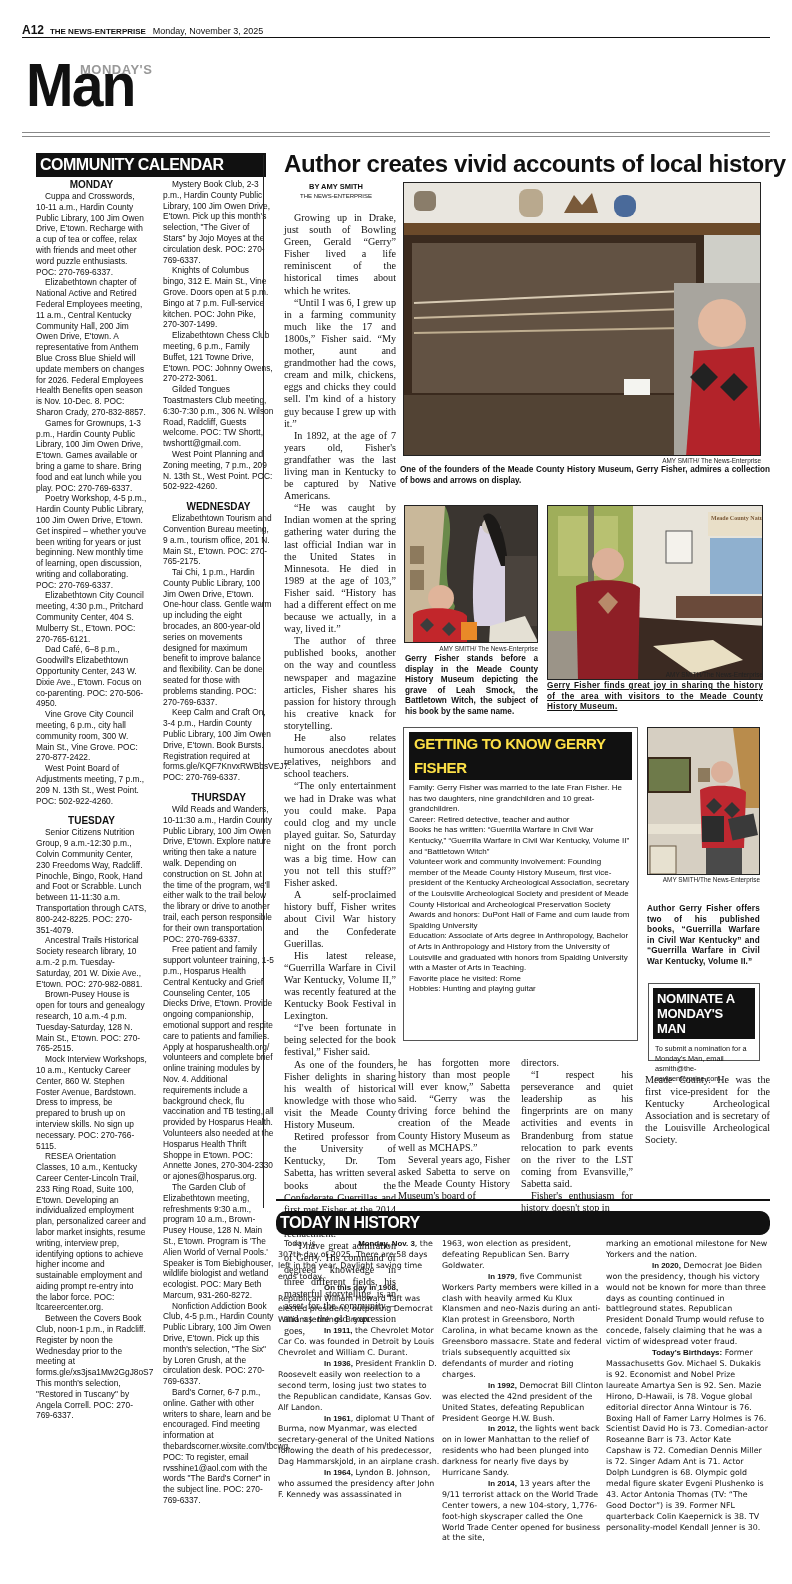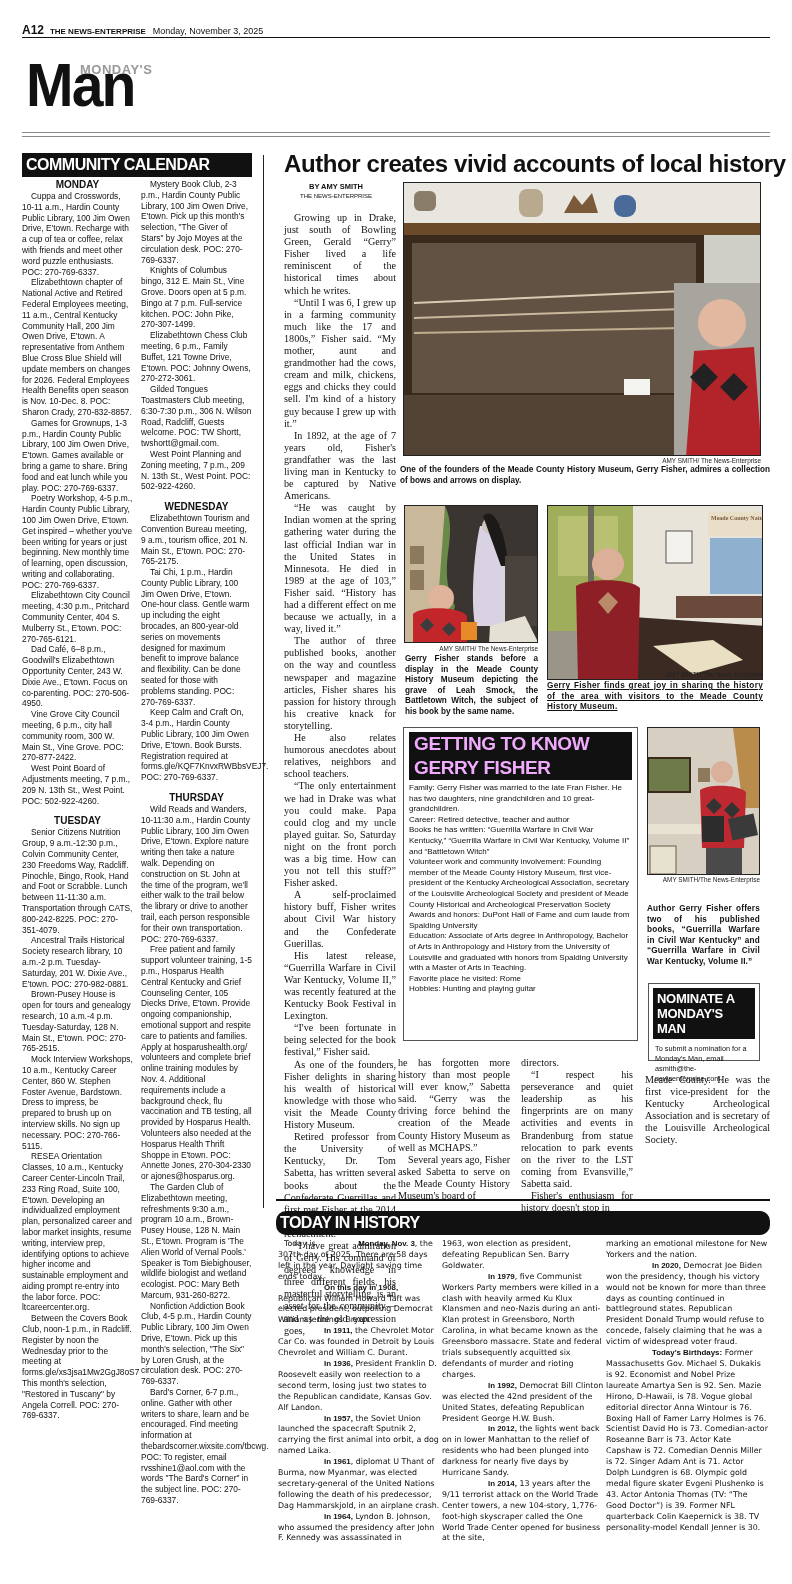--- a/index.html
+++ b/index.html
@@ -10,23 +10,23 @@
   .folio .pg { font-family: "Liberation Sans", sans-serif; font-weight: bold; font-size: 12px; }
   .folio .paper { font-family: "Liberation Sans", sans-serif; font-weight: bold; font-size: 8px; margin-left: 3px; }
   .folio .date { font-family: "Liberation Sans", sans-serif; font-size: 9px; margin-left: 4px; text-align: center; }
 
   .masthead { position: absolute; left: 26px; top: 58px; width: 140px; height: 60px; }
   .masthead .big { position: absolute; left: 0; top: -8px; font-family: "Liberation Sans", sans-serif; font-weight: bold; font-size: 62px; letter-spacing: -2px; line-height: 70px; transform: scaleX(0.92); transform-origin: left; }
   .masthead .small { position: absolute; left: 54px; top: 4px; font-family: "Liberation Sans", sans-serif; font-weight: bold; font-size: 13px; color: #999; letter-spacing: 0.5px; }
   .rule-double { position: absolute; left: 22px; top: 132px; width: 748px; height: 5px; border-top: 1px solid #888; border-bottom: 1px solid #888; }
 
   
-  .cal { position: absolute; left: 22px; top: 153px; width: 230px; height: 1430px; }
+  .cal { position: absolute; left: 36px; top: 153px; width: 230px; height: 1430px; }
   .cal-head { height: 24px; background: #111; color: #fff; font-family: "Liberation Sans", sans-serif; font-weight: bold; font-size: 16px; line-height: 24px; padding-left: 4px; letter-spacing: -0.5px; transform-origin: left; }
-  .cal-cols { display: flex; gap: 8px; margin-top: 2px; }
+  .cal-cols { display: flex; gap: 16px; margin-top: 2px; }
   .cal-col { width: 111px; font-family: "Liberation Sans", sans-serif; font-size: 8.35px; line-height: 10.8px; }
   .cal-day { text-align: center; font-weight: bold; font-size: 10px; line-height: 12px; margin: 0 0 0 0; }
   .cal-day.gap { margin-top: 9px; }
   .cal-item { text-indent: 9px; }
   .vrule { position: absolute; left: 263px; top: 155px; width: 1px; height: 1053px; background: #222; }
 
   
   .headline { position: absolute; left: 284px; top: 148px; width: 486px; font-family: Liberation Sans, sans-serif; font-weight: bold; font-size: 24px; line-height: 32px; white-space: nowrap; letter-spacing: -0.4px; }
   .byline { position: absolute; left: 276px; top: 182px; width: 120px; text-align: center; font-family: "Liberation Sans", sans-serif; }
   .byline .by { font-weight: bold; font-size: 7.5px; line-height: 10px; }
@@ -39,21 +39,21 @@
   .col3 { left: 521px; top: 1057px; width: 112px; }
   .col4 { left: 645px; top: 1074px; width: 125px; }
   .col2 p.cont, .col3 p.cont, .col4 p.cont { text-indent: 0; }
 
   .photo { position: absolute; overflow: hidden; border: 1px solid #222; }
   .credit { position: absolute; font-family: "Liberation Sans", sans-serif; font-size: 6.4px; line-height: 8px; text-align: right; color: #222; }
   .cutline { position: absolute; font-family: "Liberation Sans", sans-serif; font-weight: bold; font-size: 8.2px; line-height: 10.6px; text-align: justify; }
 
   
   .factbox { position: absolute; left: 403px; top: 727px; width: 235px; height: 314px; border: 1px solid #555; padding: 4px 5px; }
-  .factbox .fb-head { background: #111; color: #f0abfc; font-family: "Liberation Sans", sans-serif; font-weight: bold; font-size: 19px; line-height: 24px; padding-left: 5px; letter-spacing: -0.4px; }
+  .factbox .fb-head { background: #111; color: #fde047; font-family: "Liberation Sans", sans-serif; font-weight: bold; font-size: 15px; line-height: 24px; padding-left: 5px; letter-spacing: -0.4px; }
   .factbox .fb-body { font-family: "Liberation Sans", sans-serif; font-size: 8px; line-height: 10.6px; margin-top: 3px; }
 
   
   .nombox { position: absolute; left: 648px; top: 983px; width: 112px; height: 78px; border: 1px solid #555; padding: 4px; }
   .nombox .nb-head { background: #111; color: #fff; font-family: "Liberation Sans", sans-serif; font-weight: bold; font-size: 13px; line-height: 15px; padding: 3px 4px; letter-spacing: -0.3px; }
   .nombox .nb-body { font-family: "Liberation Sans", sans-serif; font-size: 7.3px; line-height: 10px; margin-top: 5px; padding-left: 2px; }
 
   .hrule { position: absolute; left: 276px; top: 1199px; width: 494px; height: 1.5px; background: #111; }
 
   
@@ -264,21 +264,20 @@
 </div>
 
 <div class="hrule"></div>
 
 <div class="tih-head">TODAY IN HISTORY</div>
 <div class="tih-col tih-c1" id="tihcol1">
     <p><span>Today is </span><b>Monday, Nov. 3</b><span>, the 307th day of 2025. There are 58 days left in the year. Daylight saving time ends today.</span></p>
     <p><b>On this day in 1908,</b><span> Republican William Howard Taft was elected president, outpolling Democrat William Jennings Bryan.</span></p>
     <p><b>In 1911,</b><span> the Chevrolet Motor Car Co. was founded in Detroit by Louis Chevrolet and William C. Durant.</span></p>
     <p><b>In 1936,</b><span> President Franklin D. Roosevelt easily won reelection to a second term, losing just two states to the Republican candidate, Kansas Gov. Alf Landon.</span></p>
-    <p><b>In 1957,</b><span> the Soviet Union launched the spacecraft Sputnik 2, carrying the first animal into orbit, a dog named Laika.</span></p>
     <p><b>In 1961</b><span>, diplomat U Thant of Burma, now Myanmar, was elected secretary-general of the United Nations following the death of his predecessor, Dag Hammarskjold, in an airplane crash.</span></p>
     <p><b>In 1964,</b><span> Lyndon B. Johnson, who assumed the presidency after John F. Kennedy was assassinated in</span></p>
   </div>
 <div class="tih-col tih-c2" id="tihcol2">
     <p class="cont"><span>1963, won election as president, defeating Republican Sen. Barry Goldwater.</span></p>
     <p><b>In 1979</b><span>, five Communist Workers Party members were killed in a clash with heavily armed Ku Klux Klansmen and neo-Nazis during an anti-Klan protest in Greensboro, North Carolina, in what became known as the Greensboro massacre. State and federal trials subsequently acquitted six defendants of murder and rioting charges.</span></p>
     <p><b>In 1992,</b><span> Democrat Bill Clinton was elected the 42nd president of the United States, defeating Republican President George H.W. Bush.</span></p>
     <p><b>In 2012,</b><span> the lights went back on in lower Manhattan to the relief of residents who had been plunged into darkness for nearly five days by Hurricane Sandy.</span></p>
     <p><b>In 2014,</b><span> 13 years after the 9/11 terrorist attack on the World Trade Center towers, a new 104-story, 1,776-foot-high skyscraper called the One World Trade Center opened for business at the site,</span></p>
   </div>

